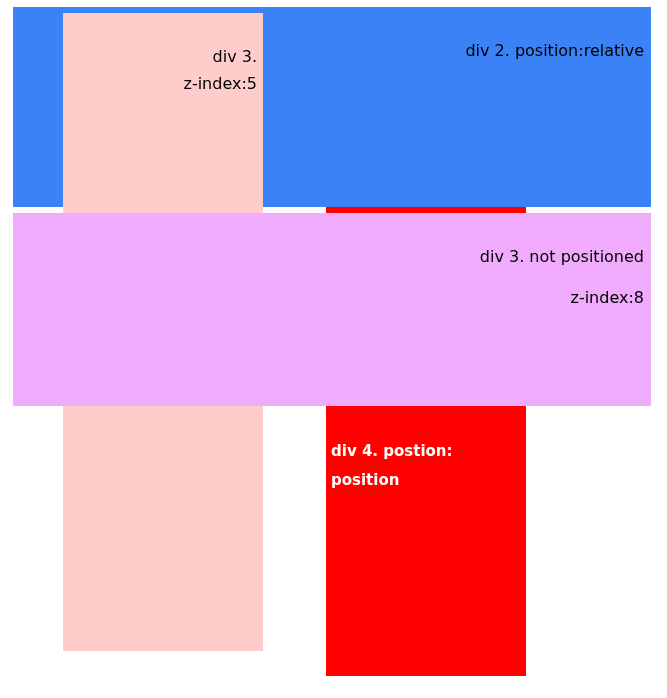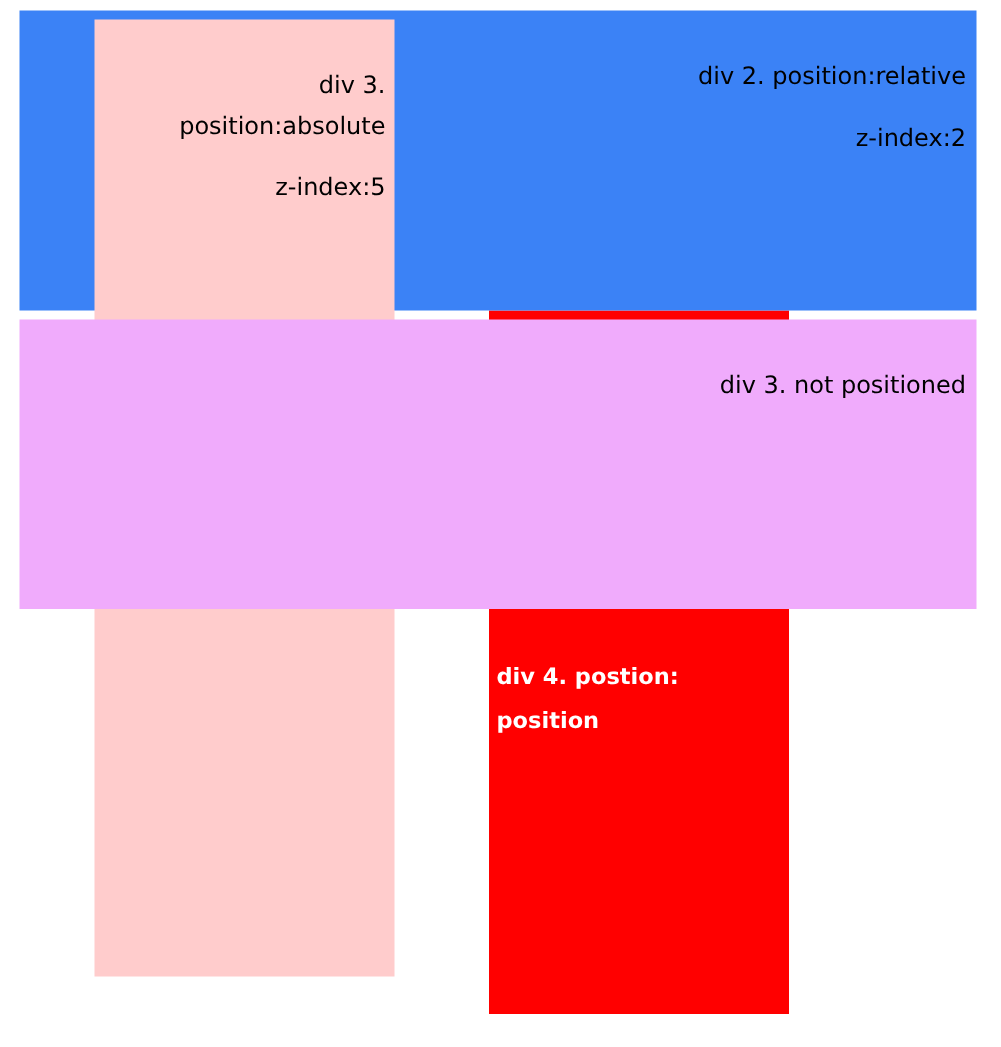--- a/index.html
+++ b/index.html
@@ -23,24 +23,23 @@
 
 <div class="box div4">
   <p>
     <span>div 4. postion:</span><br>
     <span>position</span>
   </p>
 </div>
 
 <div class="box div2">
   <p>div 2. position:relative</p>
-  <p>z-index:2</p>
 </div>
 
 <div class="box div3">
   <p>div 3. not positioned</p>
+  <p>z-index:8</p>
 </div>
 
 <div class="box div1">
   <p class="l1">div 3.</p>
-  <p>position:absolute</p>
   <p>z-index:5</p>
 </div>
 
 </body></html>

